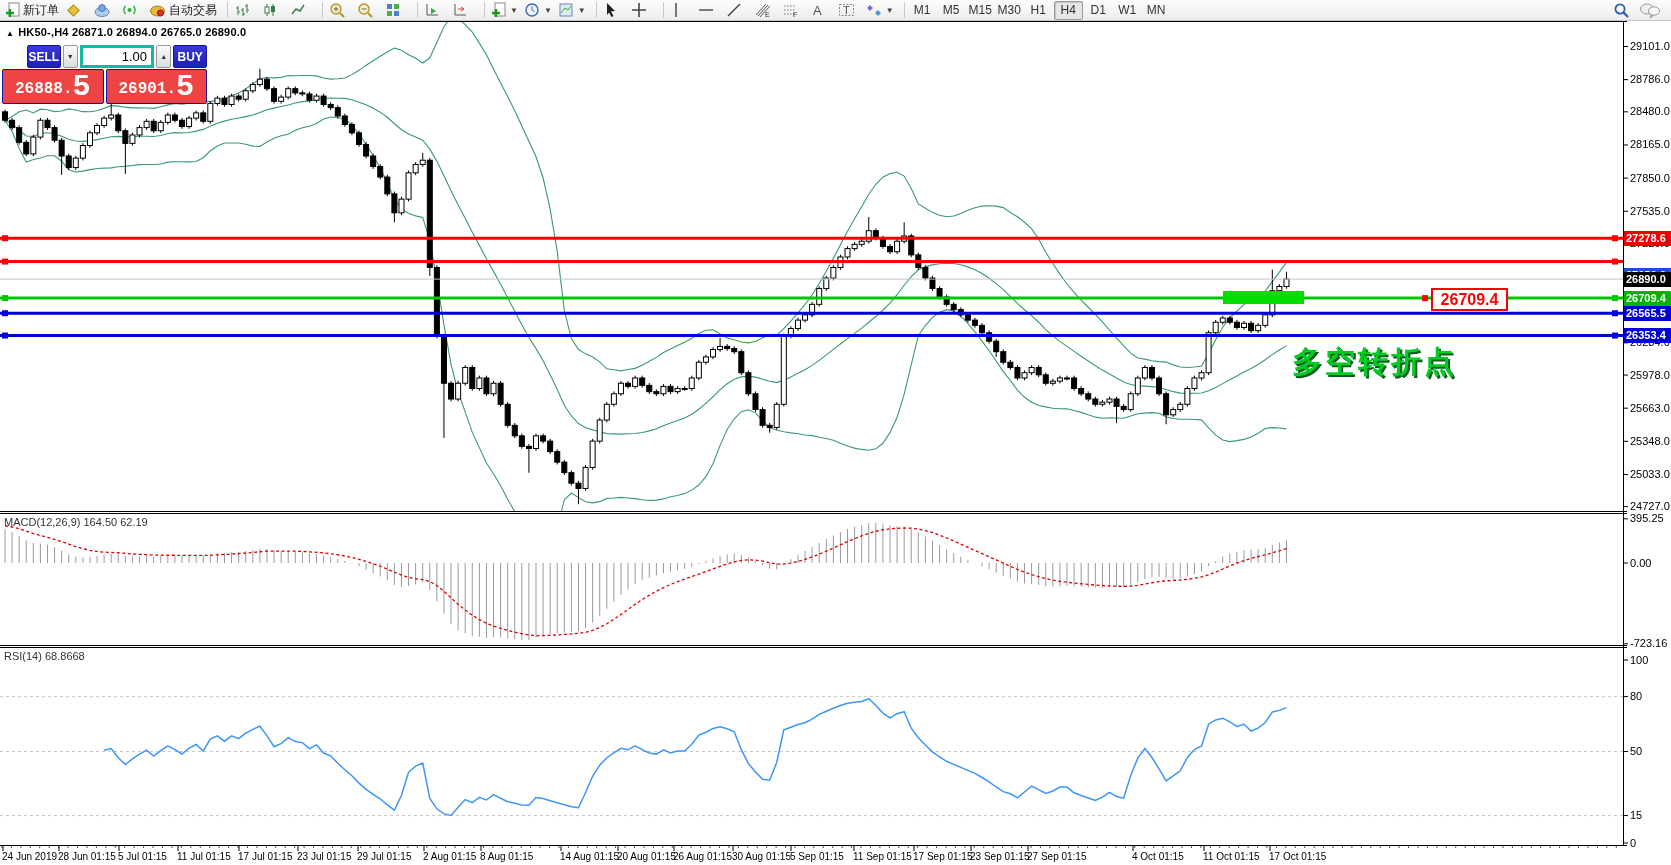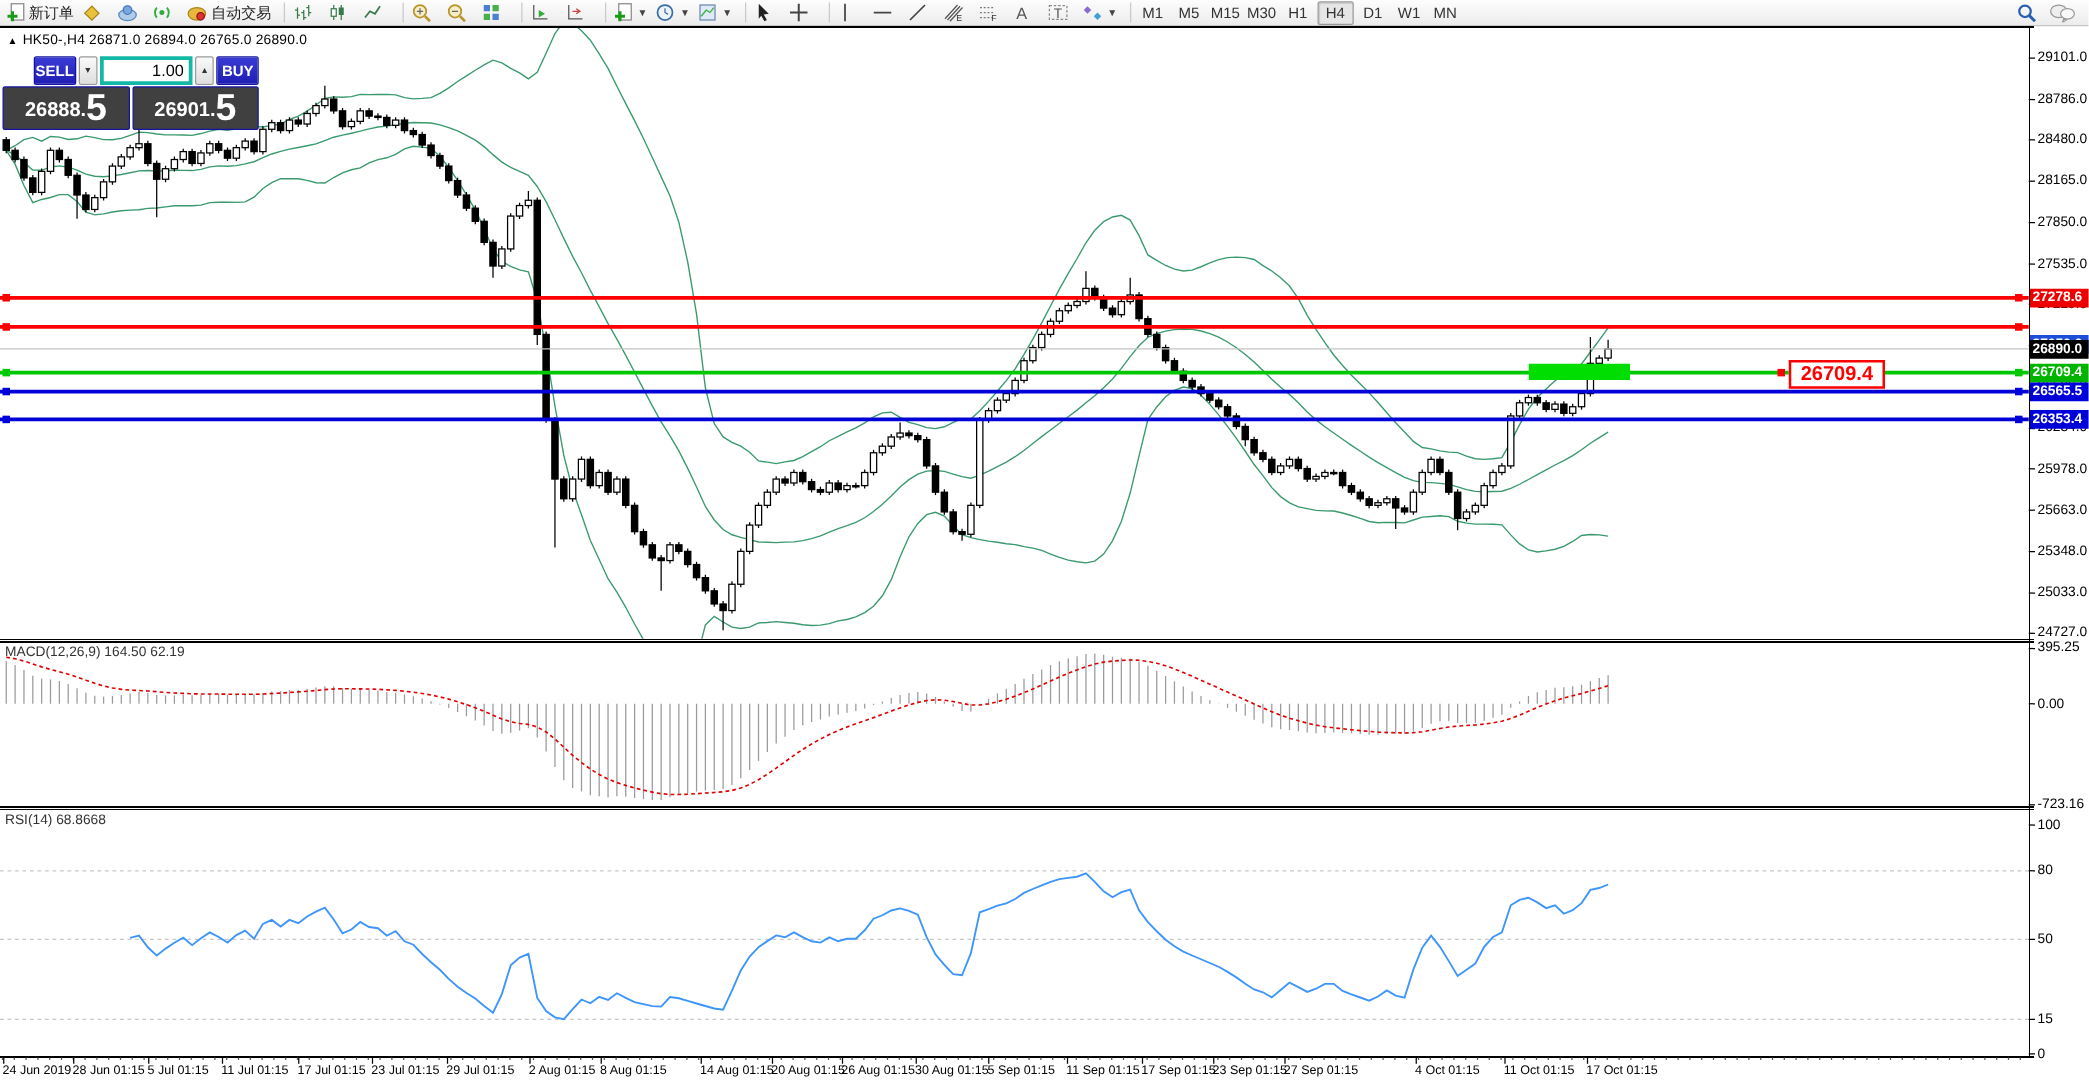--- a/index.html
+++ b/index.html
@@ -13,21 +13,21 @@
         gap:3px;padding:0 3px;border-radius:2px;cursor:default;}
   .tbtn .lbl{font-size:12px;color:#222;white-space:nowrap;}
   .sep{width:7px;height:16px;border-right:1px solid #c9c9c9;margin:0 3px 0 0;}
   .caret{font-size:8px;color:#444;margin-left:1px;}
   .tfbtn{height:17px;min-width:27px;display:flex;align-items:center;justify-content:center;
          font-size:12px;color:#333;border-radius:2px;margin:0 1px;text-align:center;}
   .tfbtn.active{background:#e6e6e6;border:1px solid #9a9a9a;box-shadow:inset 1px 1px 1px rgba(0,0,0,.15);}
   #tb-right{margin-left:auto;display:flex;align-items:center;gap:10px;padding-right:10px;}
   
   .abs{position:absolute;}
-  #symbol-info{left:6px;top:26px;font-size:11px;font-weight:normal;color:#000;letter-spacing:.2px;}
+  #symbol-info{left:6px;top:26px;font-size:11px;font-weight:bold;color:#000;letter-spacing:.2px;}
   #symbol-info .tri{font-size:8px;margin-right:4px;}
   #macd-label,#rsi-label{font-size:11px;color:#333;}
   #macd-label{left:4px;top:516px;}
   #rsi-label{left:4px;top:650px;}
   .axis-lbl{position:absolute;left:1630px;font-size:11px;color:#000;white-space:nowrap;}
   .date-lbl{position:absolute;top:851px;font-size:10px;color:#000;white-space:nowrap;}
   .tag{position:absolute;left:1624px;width:46px;height:15px;line-height:15px;
        font-size:11px;font-weight:bold;color:#fff;padding-left:2px;}
   #callout{left:1431px;top:288px;width:73px;height:19px;border:2px solid #ff0000;background:#fff;
            color:#ff0000;font-size:16px;font-weight:bold;text-align:center;line-height:19px;}
@@ -37,22 +37,22 @@
   #trade-panel{left:2px;top:45px;width:205px;}
   #tp-row1{display:flex;gap:2px;height:23px;margin-left:25px;}
   .tpbtn{background:linear-gradient(#3a3ad6,#1f1fb4);color:#fff;font-size:12px;font-weight:bold;
          display:flex;align-items:center;justify-content:center;border-radius:2px;border:1px solid #1414a0;}
   #sell-btn,#buy-btn{width:45px;}
   .spin{width:19px;background:linear-gradient(#fafafa,#dedede);border:1px solid #9a9a9a;border-radius:2px;
         display:flex;align-items:center;justify-content:center;font-size:7px;color:#333;}
   #vol-input{width:60px;border:3px solid #14b8a6;font-size:13px;text-align:right;padding:0 4px;
              font-family:"Liberation Sans",sans-serif;color:#000;}
   #tp-row2{display:flex;gap:2px;margin-top:1px;height:35px;}
-  .bigpx{flex:1;background:#404040;border:1px solid #1414a0;border-radius:2px;color:#fff;
-         display:flex;align-items:flex-end;justify-content:center;padding-bottom:1px;}
+  .bigpx{flex:1;background:#ef4444;border:1px solid #1414a0;border-radius:2px;color:#fff;
+         display:flex;align-items:flex-end;justify-content:center;padding-bottom:1px;font-family:Liberation Mono, monospace;}
   .bigpx .int{font-size:16px;font-weight:bold;line-height:26px;}
   .bigpx .dot{font-size:16px;font-weight:bold;line-height:26px;}
   .bigpx .frac{font-size:30px;font-weight:bold;line-height:30px;}
   svg text{font-family:"Liberation Sans",sans-serif;}
 </style>
 </head>
 <body>
 
 <div id="app">
 
@@ -1059,20 +1059,21 @@
   <div id="symbol-info" class="abs">
     <span class="tri">▲</span><span>HK50-,H4  26871.0 26894.0 26765.0 26890.0</span>
   </div>
   <div id="macd-label" class="abs">
     <span>MACD(12,26,9)</span> <span>164.50 62.19</span>
   </div>
   <div id="rsi-label" class="abs">
     <span>RSI(14)</span> <span>68.8668</span>
   </div>
   <div id="callout" class="abs">26709.4</div>
+  <div id="annotation" class="abs">多空转折点</div>
   <div id="labels-layer">
       <div class="axis-lbl" style="top: 40px;">29101.0</div>
       <div class="axis-lbl" style="top: 73.138px;">28786.0</div>
       <div class="axis-lbl" style="top: 105.329px;">28480.0</div>
       <div class="axis-lbl" style="top: 138.467px;">28165.0</div>
       <div class="axis-lbl" style="top: 171.605px;">27850.0</div>
       <div class="axis-lbl" style="top: 204.743px;">27535.0</div>
       <div class="axis-lbl" style="top: 236.934px;">27229.0</div>
       <div class="axis-lbl" style="top: 270.072px;">26914.0</div>
       <div class="axis-lbl" style="top: 303.21px;">26599.0</div>

